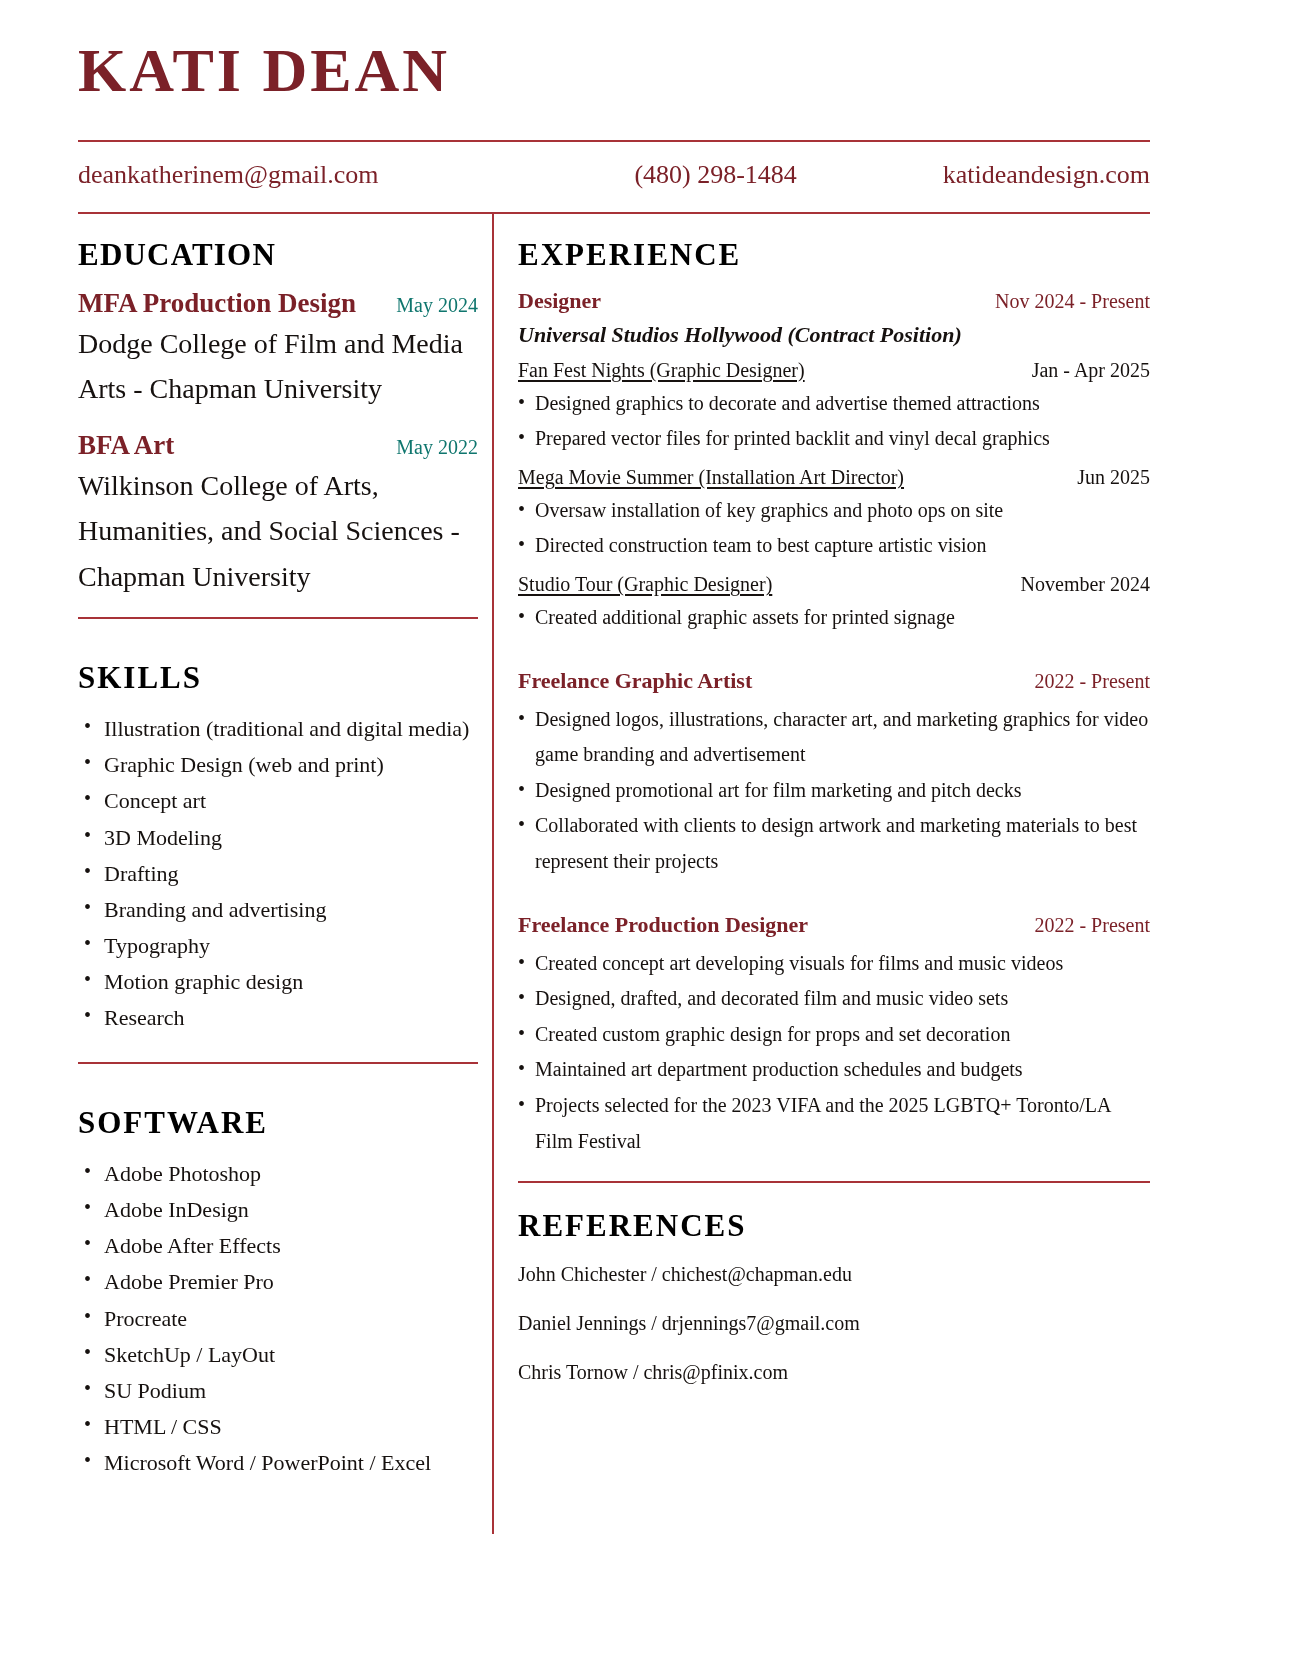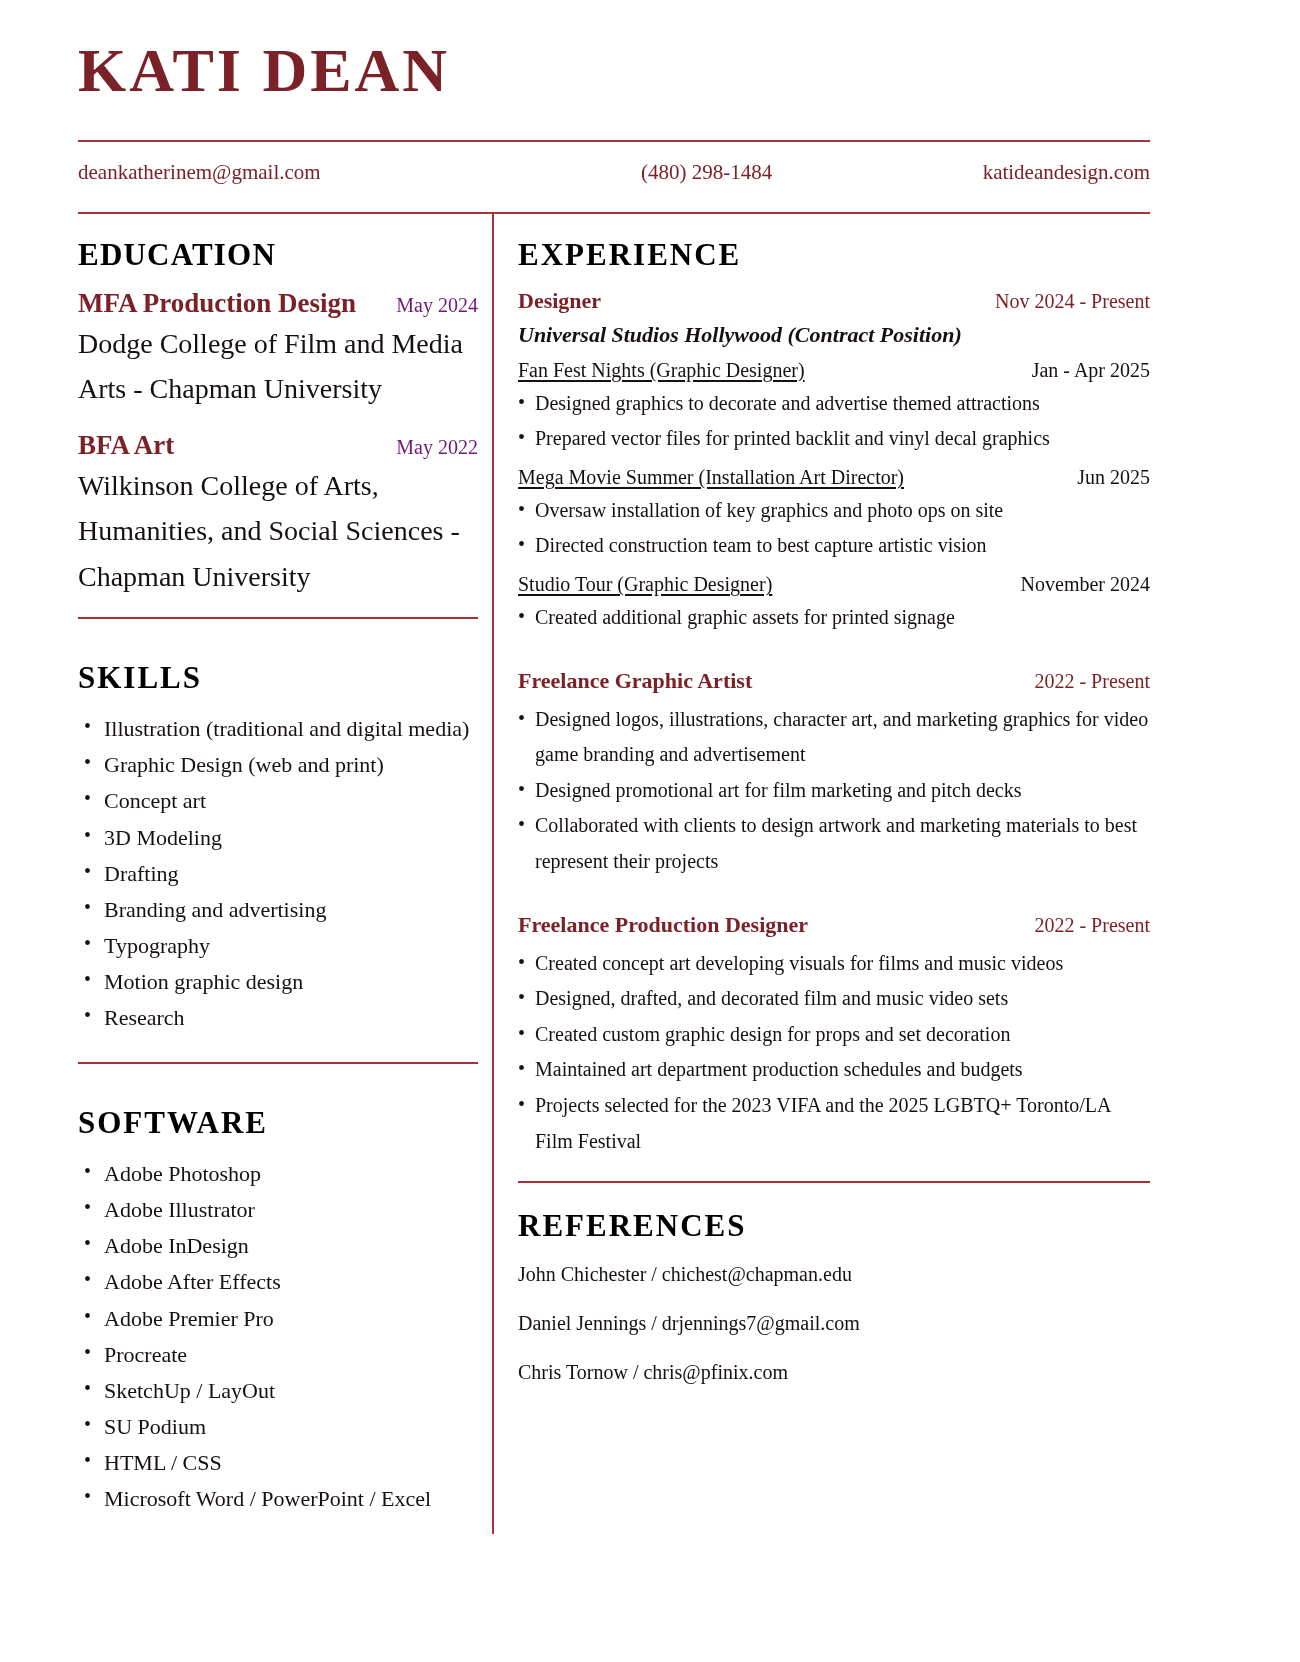--- a/index.html
+++ b/index.html
@@ -43,21 +43,21 @@
     background: #A83238;
   }
   .contact-row {
     position: absolute;
     left: 78px;
     top: 160px;
     width: 1072px;
     display: flex;
     align-items: center;
     justify-content: space-between;
-    font-size: 21px;
+    font-size: 26px;
     color: #7B2128;
   }
   .contact-item { white-space: nowrap; }
   .contact-item.c-mid { flex: 0 0 auto; margin-left: 110px; }
   .contact-item.c-right { text-align: right; }
   .rule-contact {
     position: absolute;
     left: 78px;
     top: 212px;
     width: 1072px;
@@ -108,21 +108,21 @@
     gap: 10px;
   }
   .edu-degree {
     font-size: 27px;
     font-weight: bold;
     color: #7B2128;
     white-space: nowrap;
   }
   .edu-date {
     font-size: 20px;
-    color: #701a75;
+    color: #0f766e;
     white-space: nowrap;
   }
   .edu-school {
     font-size: 28px;
     color: #16110f;
     line-height: 1.62;
     margin-top: 2px;
   }
 
   .rule-left {
@@ -289,21 +289,20 @@
         <li>Motion graphic design</li>
         <li>Research</li>
       </ul>
       <div class="rule-left" style="margin-top:26px;"></div>
     </section>
 
     <section style="margin-top:42px;">
       <h2 class="sec-head spaced">SOFTWARE</h2>
       <ul class="bullet-list">
         <li>Adobe Photoshop</li>
-        <li>Adobe Illustrator</li>
         <li>Adobe InDesign</li>
         <li>Adobe After Effects</li>
         <li>Adobe Premier Pro</li>
         <li>Procreate</li>
         <li>SketchUp / LayOut</li>
         <li>SU Podium</li>
         <li>HTML / CSS</li>
         <li>Microsoft Word / PowerPoint / Excel</li>
       </ul>
     </section>

